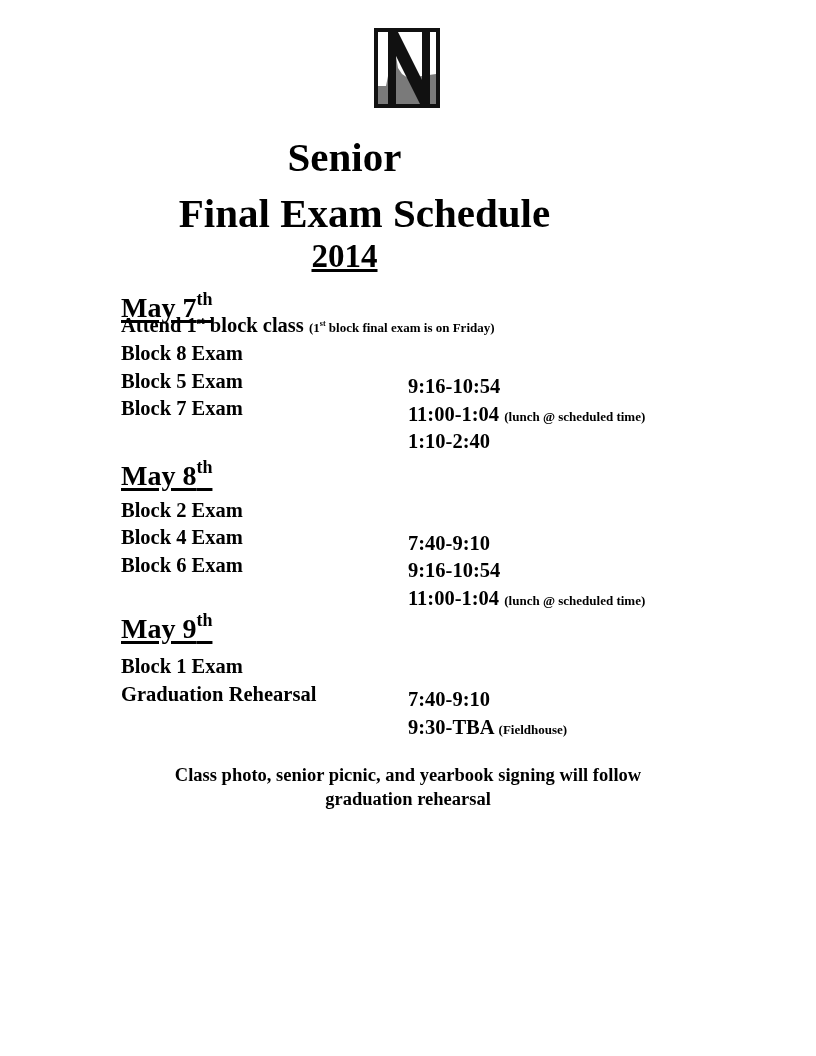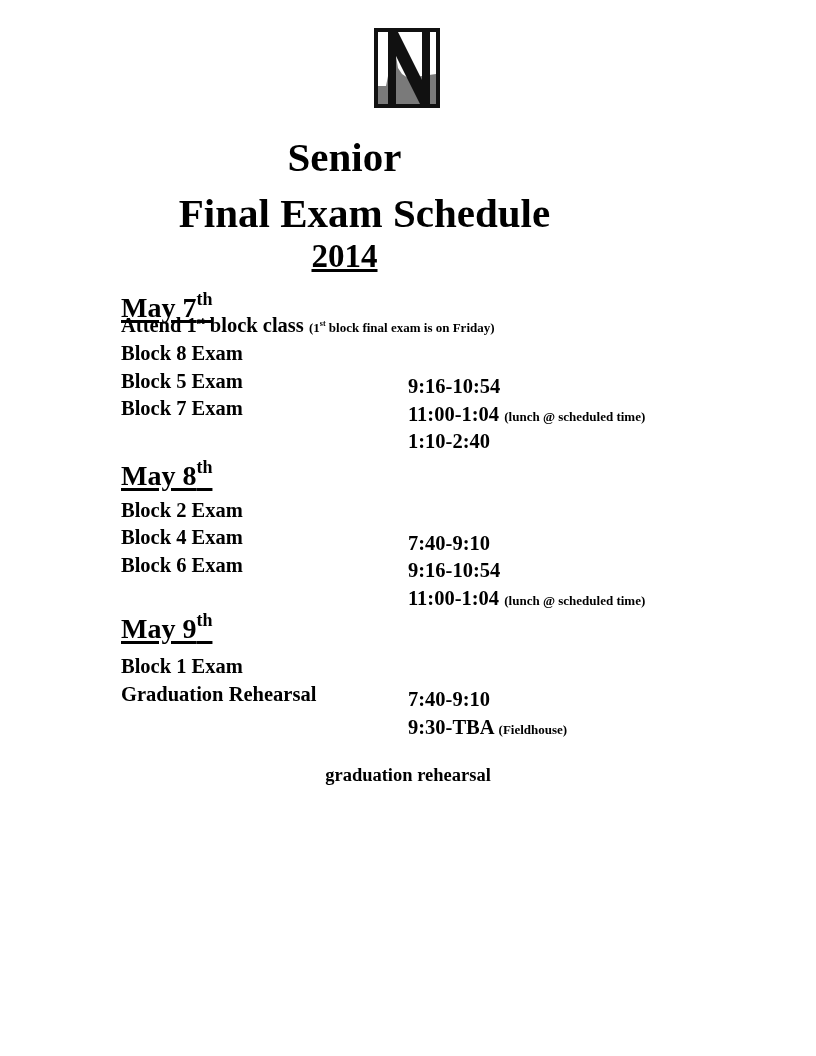--- a/index.html
+++ b/index.html
@@ -79,14 +79,15 @@
 <div class="row" style="top:654px;">
   <span class="label">Block 1 Exam</span>
   <span class="time"><span>7:40-9:10</span></span>
 </div>
 <div class="row" style="top:682px;">
   <span class="label">Graduation Rehearsal</span>
   <span class="time"><span>9:30-TBA</span> <span class="small">(Fieldhouse)</span></span>
 </div>
 
 <div class="footer">
+  <div>Class photo, senior picnic, and yearbook signing will follow</div>
   <div>graduation rehearsal</div>
 </div>
 
 </body></html>

